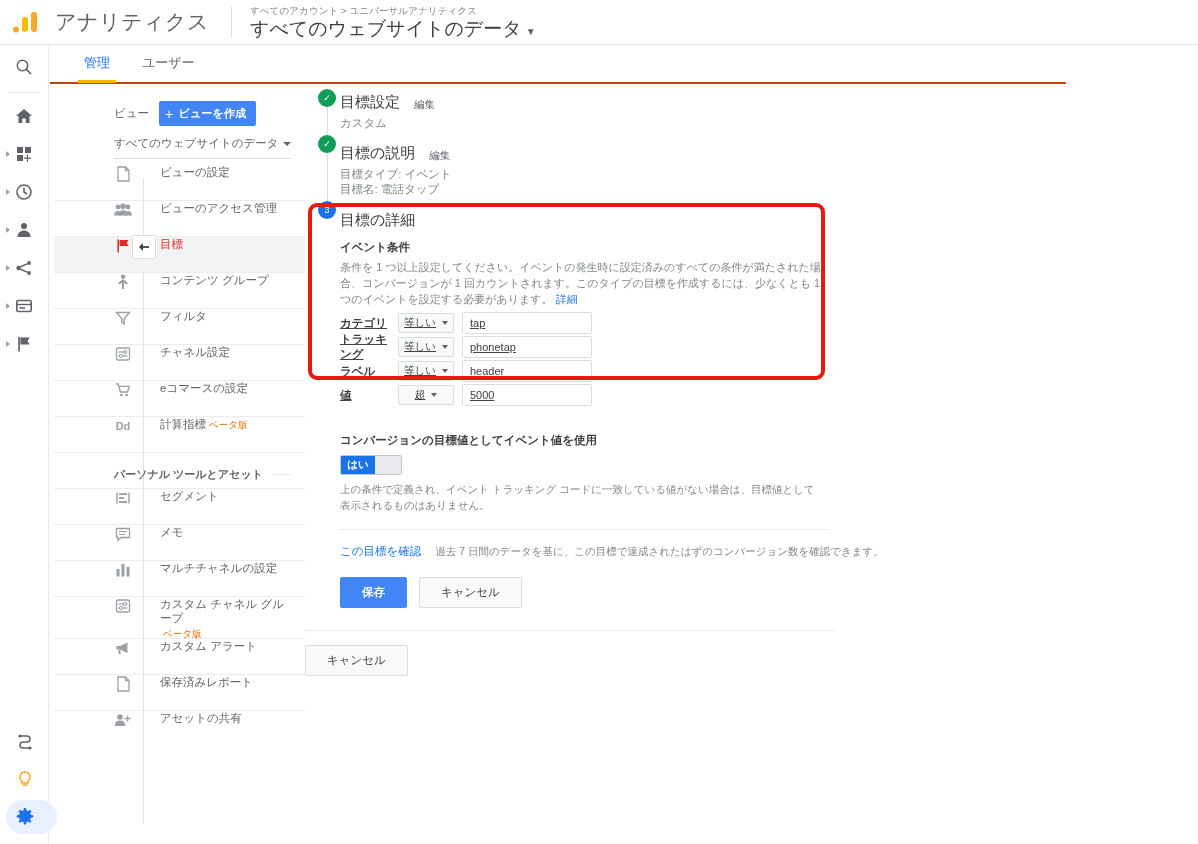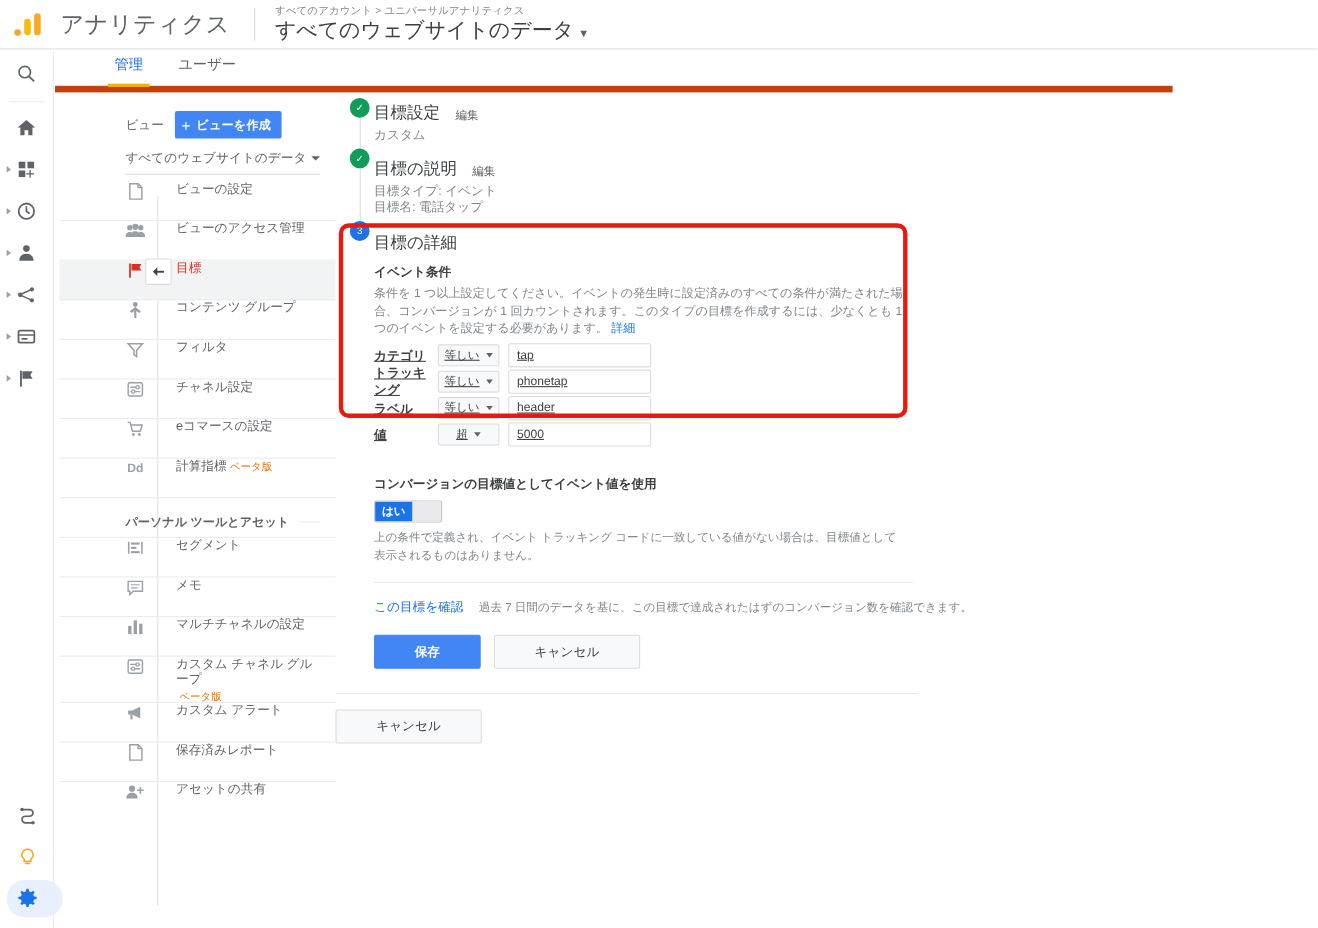--- a/index.html
+++ b/index.html
@@ -51,22 +51,22 @@
   }
   .rail-bottom { position: absolute; bottom: 8px; left: 0; width: 49px; }
   .rail-active-pill {
     position: absolute; left: 6px; right: -8px; top: 2px; bottom: 2px;
     background: #e8f0fe; border-radius: 19px;
   }
 
   
   .tabs {
     position: absolute; top: 46px; left: 50px; width: 1016px; height: 38px;
-    border-bottom: 6px solid #c2410c; display: flex; align-items: flex-end;
-    padding-left: 38px; background: #fff;
+    border-bottom: 2px solid #c2410c; display: flex; align-items: flex-end;
+    padding-left: 18px; background: #fff;
   }
   .tab {
     font-size: 13px; color: #5f6368; padding: 0 16px 10px 16px;
     cursor: pointer; position: relative;
   }
   .tab.active { color: #1a73e8; }
   .tab.active:after {
     content: ""; position: absolute; left: 10px; right: 10px; bottom: -1px;
     height: 3px; background: #f4b400;
   }
@@ -187,21 +187,21 @@
   .switch .off { background: #e8eaed; flex: 0 0 26px; }
   .toggle-desc { font-size: 10.5px; color: #80868b; line-height: 16px; margin-top: 6px; width: 478px; }
 
   .rule { height: 1px; background: #e8eaed; margin: 16px 0 0 35px; width: 490px; }
   .verify-row { margin: 14px 0 0 35px; display: flex; align-items: baseline; gap: 14px; }
   .verify-link { font-size: 11.5px; color: #1a73e8; cursor: pointer; }
   .verify-desc { font-size: 10.5px; color: #80868b; }
 
   .btn-row { margin: 18px 0 0 35px; display: flex; gap: 12px; }
   .btn {
-    font-size: 11.5px; border-radius: 2px; padding: 7px 36px; cursor: pointer;
+    font-size: 11.5px; border-radius: 2px; padding: 7px 21px; cursor: pointer;
     border: 1px solid #dadce0; background: #f8f9fa; color: #3c4043;
     font-family: "Liberation Sans", sans-serif;
   }
   .btn.primary { background: #4285f4; border-color: #4285f4; color: #fff; font-weight: bold; }
   .bottom-rule { height: 1px; background: #e8eaed; margin: 22px 0 0 0; width: 530px; }
   .btn-row-bottom { margin: 14px 0 0 0; }
 </style>
 </head>
 <body>
 

